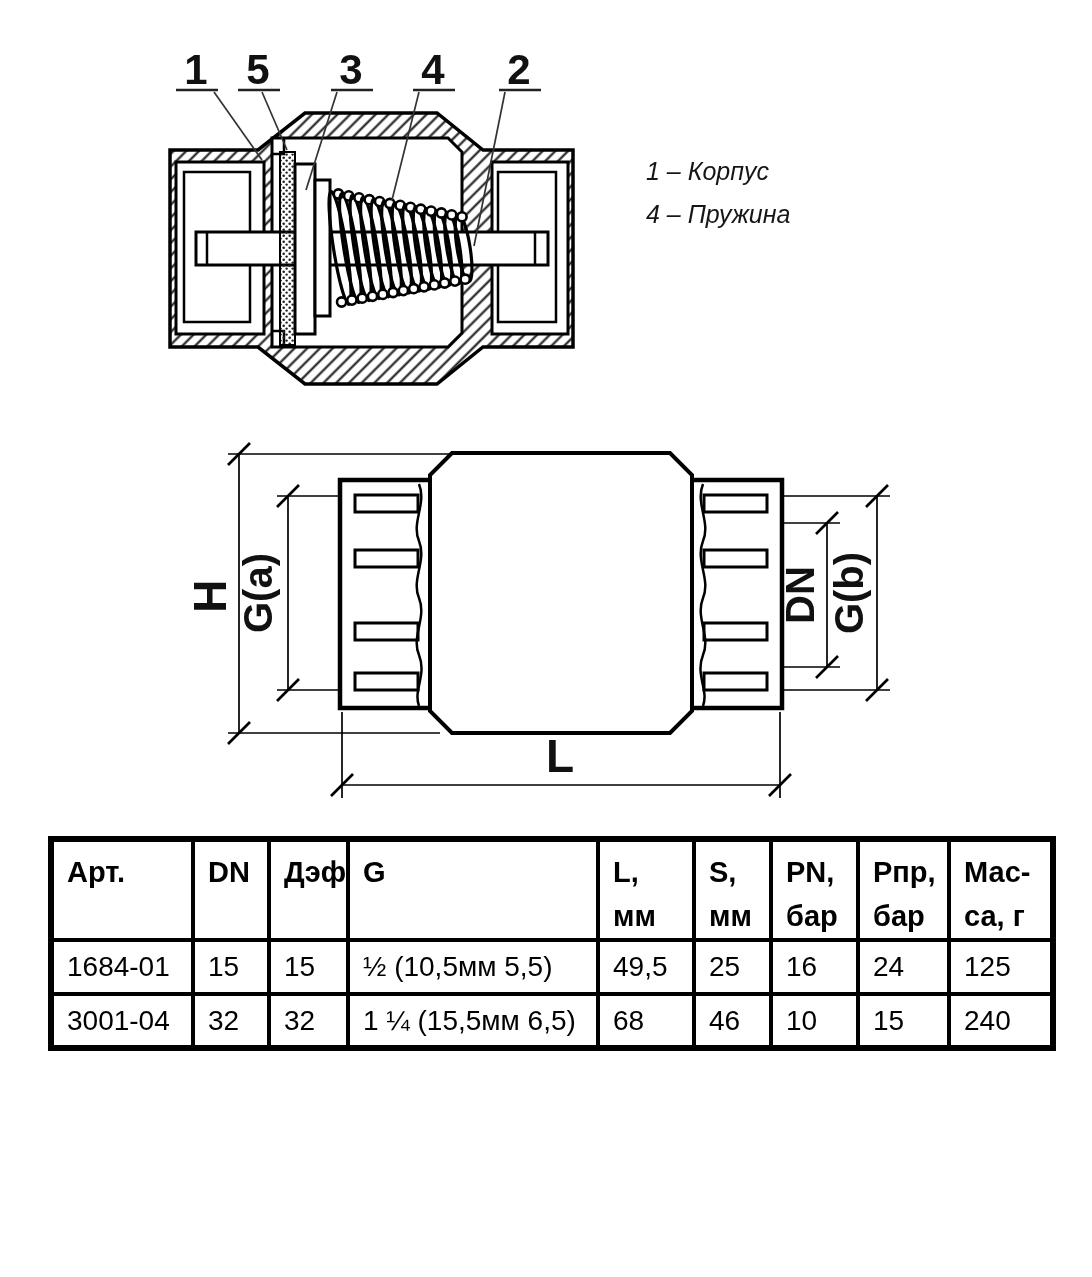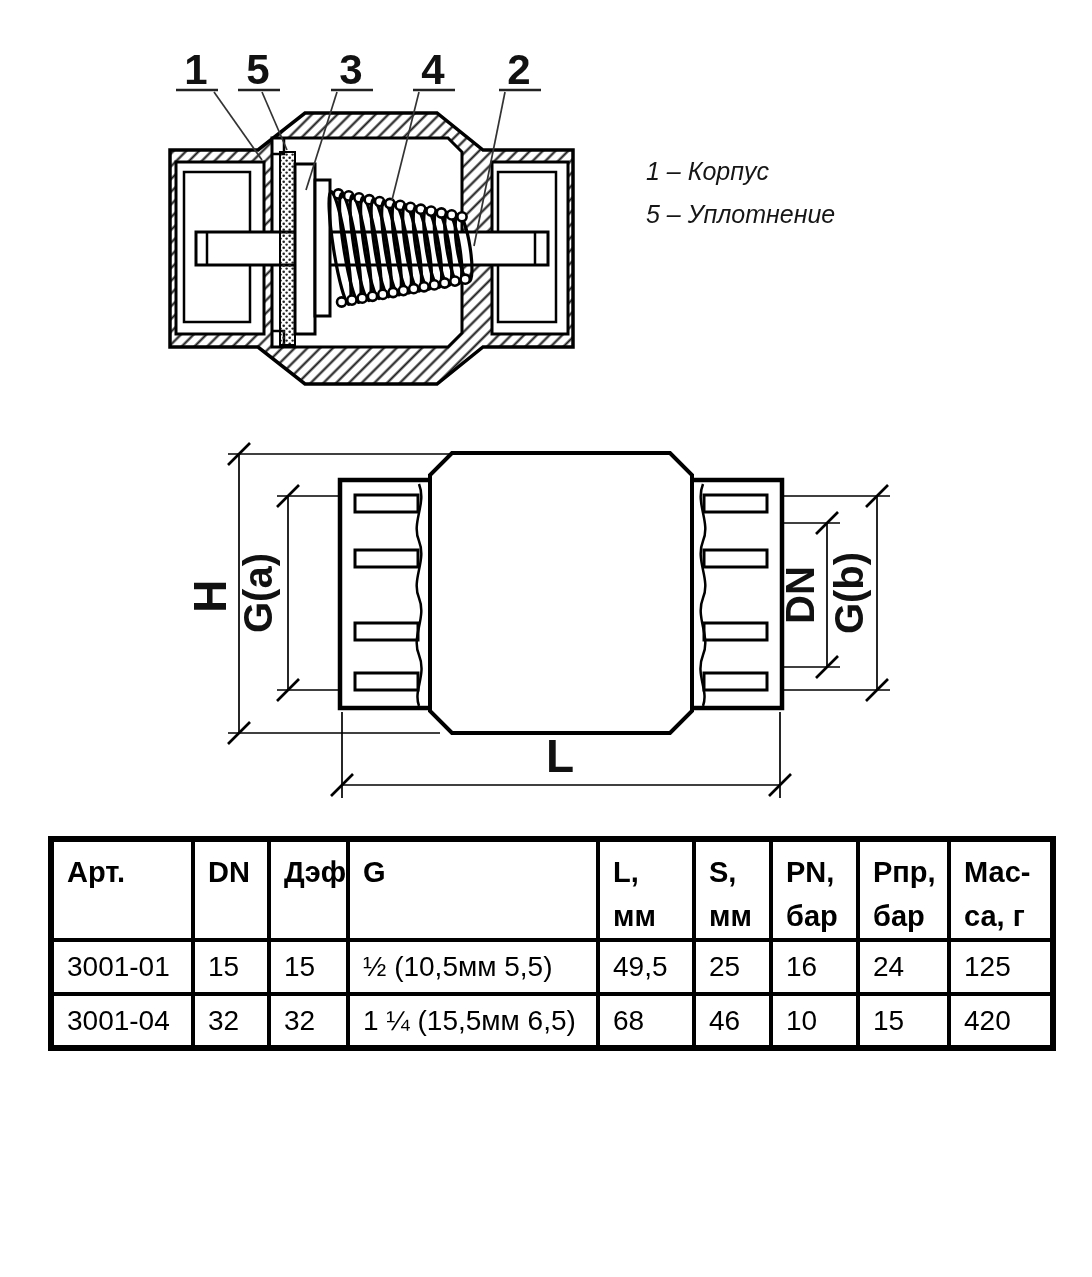--- a/index.html
+++ b/index.html
@@ -112,21 +112,21 @@
     </g>
     <text class="callout-num" x="196" y="84" text-anchor="middle">1</text>
     <text class="callout-num" x="258" y="84" text-anchor="middle">5</text>
     <text class="callout-num" x="351" y="84" text-anchor="middle">3</text>
     <text class="callout-num" x="433" y="84" text-anchor="middle">4</text>
     <text class="callout-num" x="519" y="84" text-anchor="middle">2</text>
   </svg>
 
   <div class="legend">
     <div>1 – Корпус</div>
-    <div>5 – Уплотнение</div>
+    <div>4 – Пружина</div>
   </div>
 
   <svg style="left:180px;top:430px;" width="730" height="400" viewBox="180 430 730 400">
 
     <g>
       <rect x="340" y="480" width="92" height="228" fill="#fff" stroke="#000" stroke-width="4.5"></rect>
       <rect x="355" y="495" width="63" height="17" fill="#fff" stroke="#000" stroke-width="3"></rect>
       <rect x="355" y="550" width="63" height="17" fill="#fff" stroke="#000" stroke-width="3"></rect>
       <rect x="355" y="623" width="63" height="17" fill="#fff" stroke="#000" stroke-width="3"></rect>
       <rect x="355" y="673" width="63" height="17" fill="#fff" stroke="#000" stroke-width="3"></rect>
@@ -233,37 +233,37 @@
             <span class="h-line">бар</span>
           </th>
         <th>
             <span class="h-line">Мас-</span>
             <span class="h-line">са, г</span>
           </th>
       </tr>
     </thead>
     <tbody>
       <tr>
-        <td>3001-01</td>
+        <td>1684-01</td>
           <td>15</td>
           <td>15</td>
           <td>½ (10,5мм 5,5)</td>
           <td>49,5</td>
           <td>25</td>
           <td>16</td>
           <td>24</td>
           <td>125</td>
       </tr>
       <tr>
         <td>3001-04</td>
           <td>32</td>
           <td>32</td>
           <td>1 ¼ (15,5мм 6,5)</td>
           <td>68</td>
           <td>46</td>
           <td>10</td>
           <td>15</td>
-          <td>420</td>
+          <td>240</td>
       </tr>
     </tbody>
   </table>
 
 </div>
 
 </body></html>

